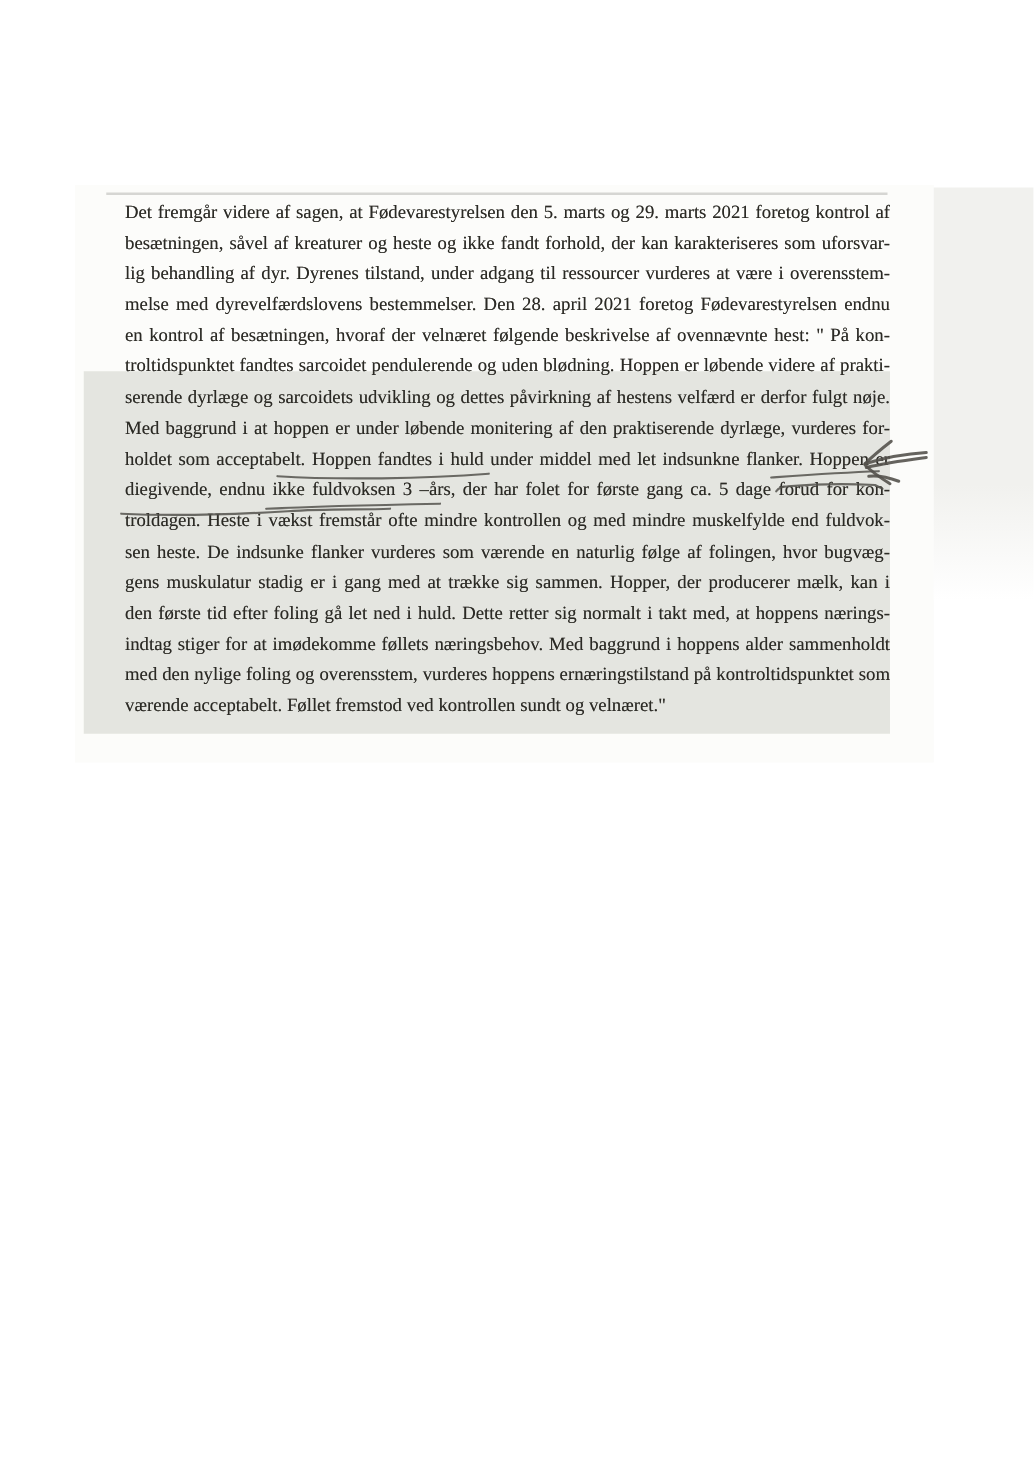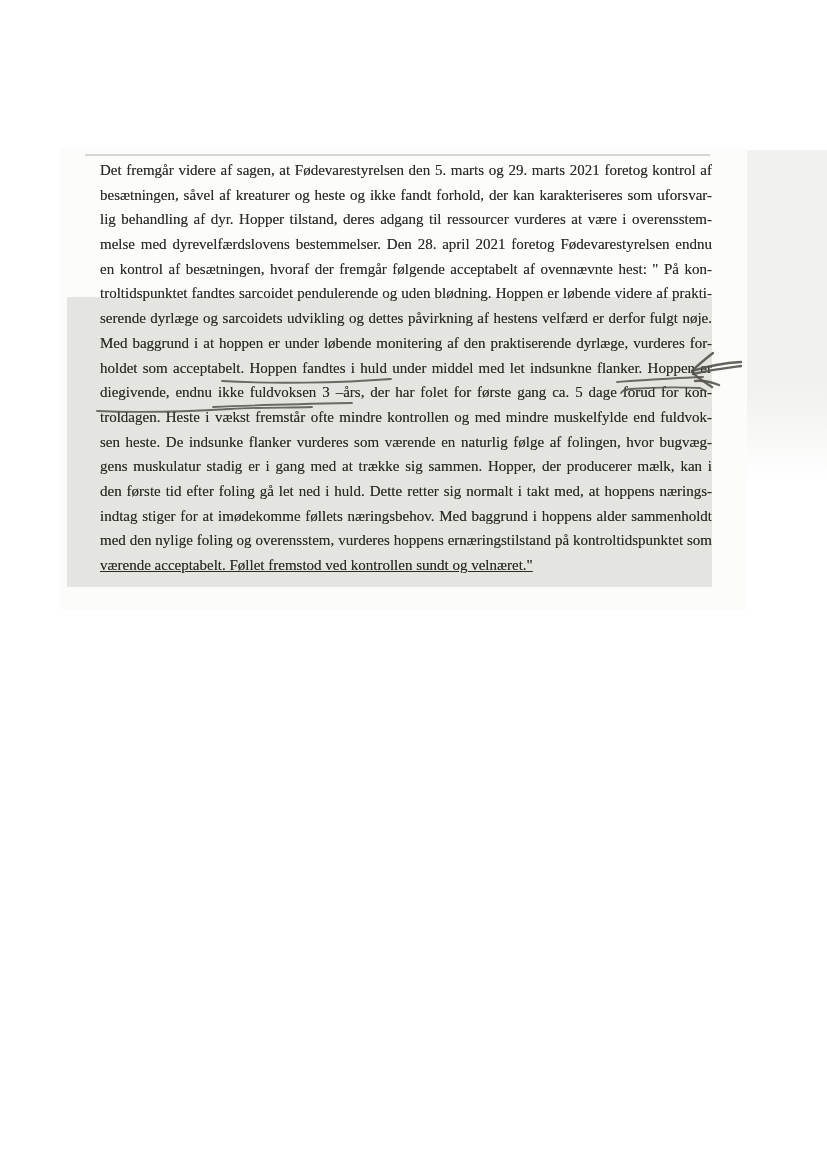--- a/index.html
+++ b/index.html
@@ -45,21 +45,20 @@
   }
   .line{
     height:24.7px;
     overflow:hidden;
     white-space:normal;
     text-align:justify;
     text-align-last:justify;
   }
   .line.last{
     text-align-last:left;
-    text-decoration:underline;
   }
   svg.pencil{
     position:absolute;left:0;top:0;
     pointer-events:none;
   }
   svg.pencil path{
     fill:none;
     stroke:var(--pencil);
     stroke-linecap:round;
     stroke-linejoin:round;
@@ -73,23 +72,23 @@
 <div class="canvas">
 
   <div class="scan-area"></div>
   <div class="scanner-edge"></div>
   <div class="top-edge-line"></div>
   <div class="highlight"></div>
 
   <div class="textblock">
     <div class="line">Det fremgår videre af sagen, at Fødevarestyrelsen den 5. marts og 29. marts 2021 foretog kontrol af</div>
     <div class="line">besætningen, såvel af kreaturer og heste og ikke fandt forhold, der kan karakteriseres som uforsvar-</div>
-    <div class="line">lig behandling af dyr. Hopper tilstand, deres adgang til ressourcer vurderes at være i overensstem-</div>
+    <div class="line">lig behandling af dyr. Dyrenes tilstand, under adgang til ressourcer vurderes at være i overensstem-</div>
     <div class="line">melse med dyrevelfærdslovens bestemmelser. Den 28. april 2021 foretog Fødevarestyrelsen endnu</div>
-    <div class="line">en kontrol af besætningen, hvoraf der fremgår følgende acceptabelt af ovennævnte hest: " På kon-</div>
+    <div class="line">en kontrol af besætningen, hvoraf der velnæret følgende beskrivelse af ovennævnte hest: " På kon-</div>
     <div class="line">troltidspunktet fandtes sarcoidet pendulerende og uden blødning. Hoppen er løbende videre af prakti-</div>
     <div class="line">serende dyrlæge og sarcoidets udvikling og dettes påvirkning af hestens velfærd er derfor fulgt nøje.</div>
     <div class="line">Med baggrund i at hoppen er under løbende monitering af den praktiserende dyrlæge, vurderes for-</div>
     <div class="line">holdet som acceptabelt. Hoppen fandtes i huld under middel med let indsunkne flanker. Hoppen er</div>
     <div class="line">diegivende, endnu ikke fuldvoksen 3 –års, der har folet for første gang ca. 5 dage forud for kon-</div>
     <div class="line">troldagen. Heste i vækst fremstår ofte mindre kontrollen og med mindre muskelfylde end fuldvok-</div>
     <div class="line">sen heste. De indsunke flanker vurderes som værende en naturlig følge af folingen, hvor bugvæg-</div>
     <div class="line">gens muskulatur stadig er i gang med at trække sig sammen. Hopper, der producerer mælk, kan i</div>
     <div class="line">den første tid efter foling gå let ned i huld. Dette retter sig normalt i takt med, at hoppens nærings-</div>
     <div class="line">indtag stiger for at imødekomme føllets næringsbehov. Med baggrund i hoppens alder sammenholdt</div>

